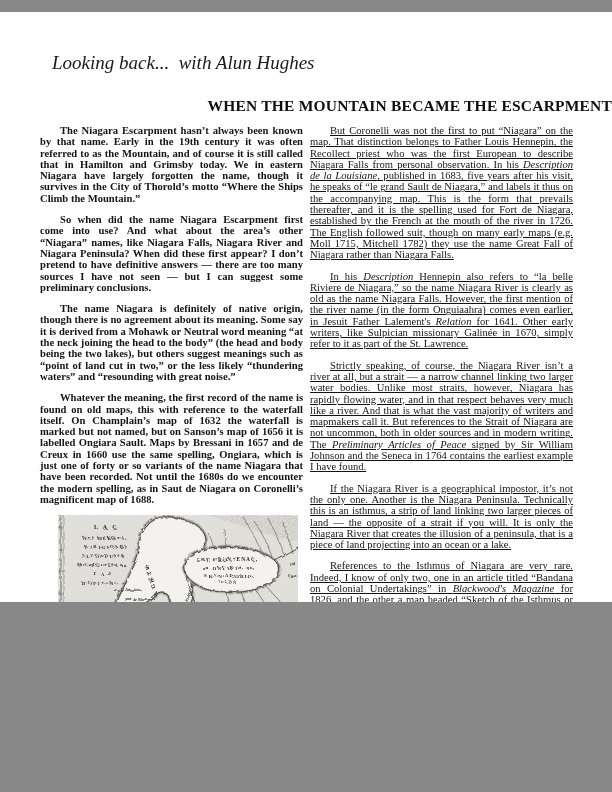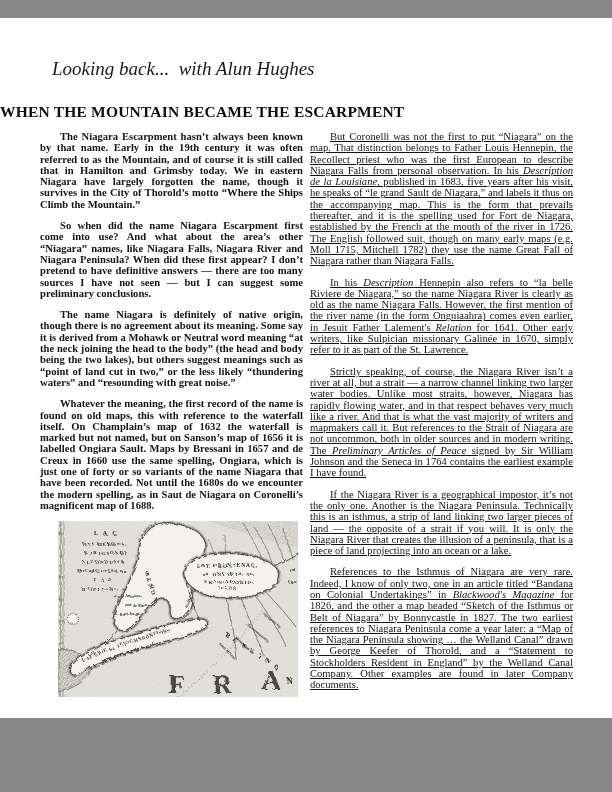--- a/index.html
+++ b/index.html
@@ -1,27 +1,27 @@
 <!DOCTYPE html>
 <html><head>
 <meta charset="utf-8">
 <style>
   html,body{margin:0;padding:0;background:#888;}
   .page{
-    width:612px;height:700px;position:relative;margin:18px auto;
+    width:612px;height:590px;position:relative;margin:12px auto;
     background:#ffffff;color:#121212;
     font-family:"Liberation Serif", serif;
     overflow:hidden;
   }
   .header{
     position:absolute;left:52px;top:40px;
     font-style:italic;font-size:19px;white-space:pre;color:#1a1a1a;
   }
   .title{
-    position:absolute;top:85px;left:0;width:100%;text-align:left;
+    position:absolute;top:85px;left:0;width:100%;text-align:right;
     font-weight:bold;font-size:15.5px;letter-spacing:.2px;color:#0e0e0e;
   }
   .col{position:absolute;top:113px;width:263px;}
   .col-left{left:40px;font-weight:bold;}
   .col-right{left:310px;text-decoration:underline;}
   .para{
     margin:0 0 10px 0;text-align:justify;text-indent:20px;
     font-size:10.6px;line-height:11.3px;color:#141414;
   }
   .para em{font-style:italic;}

